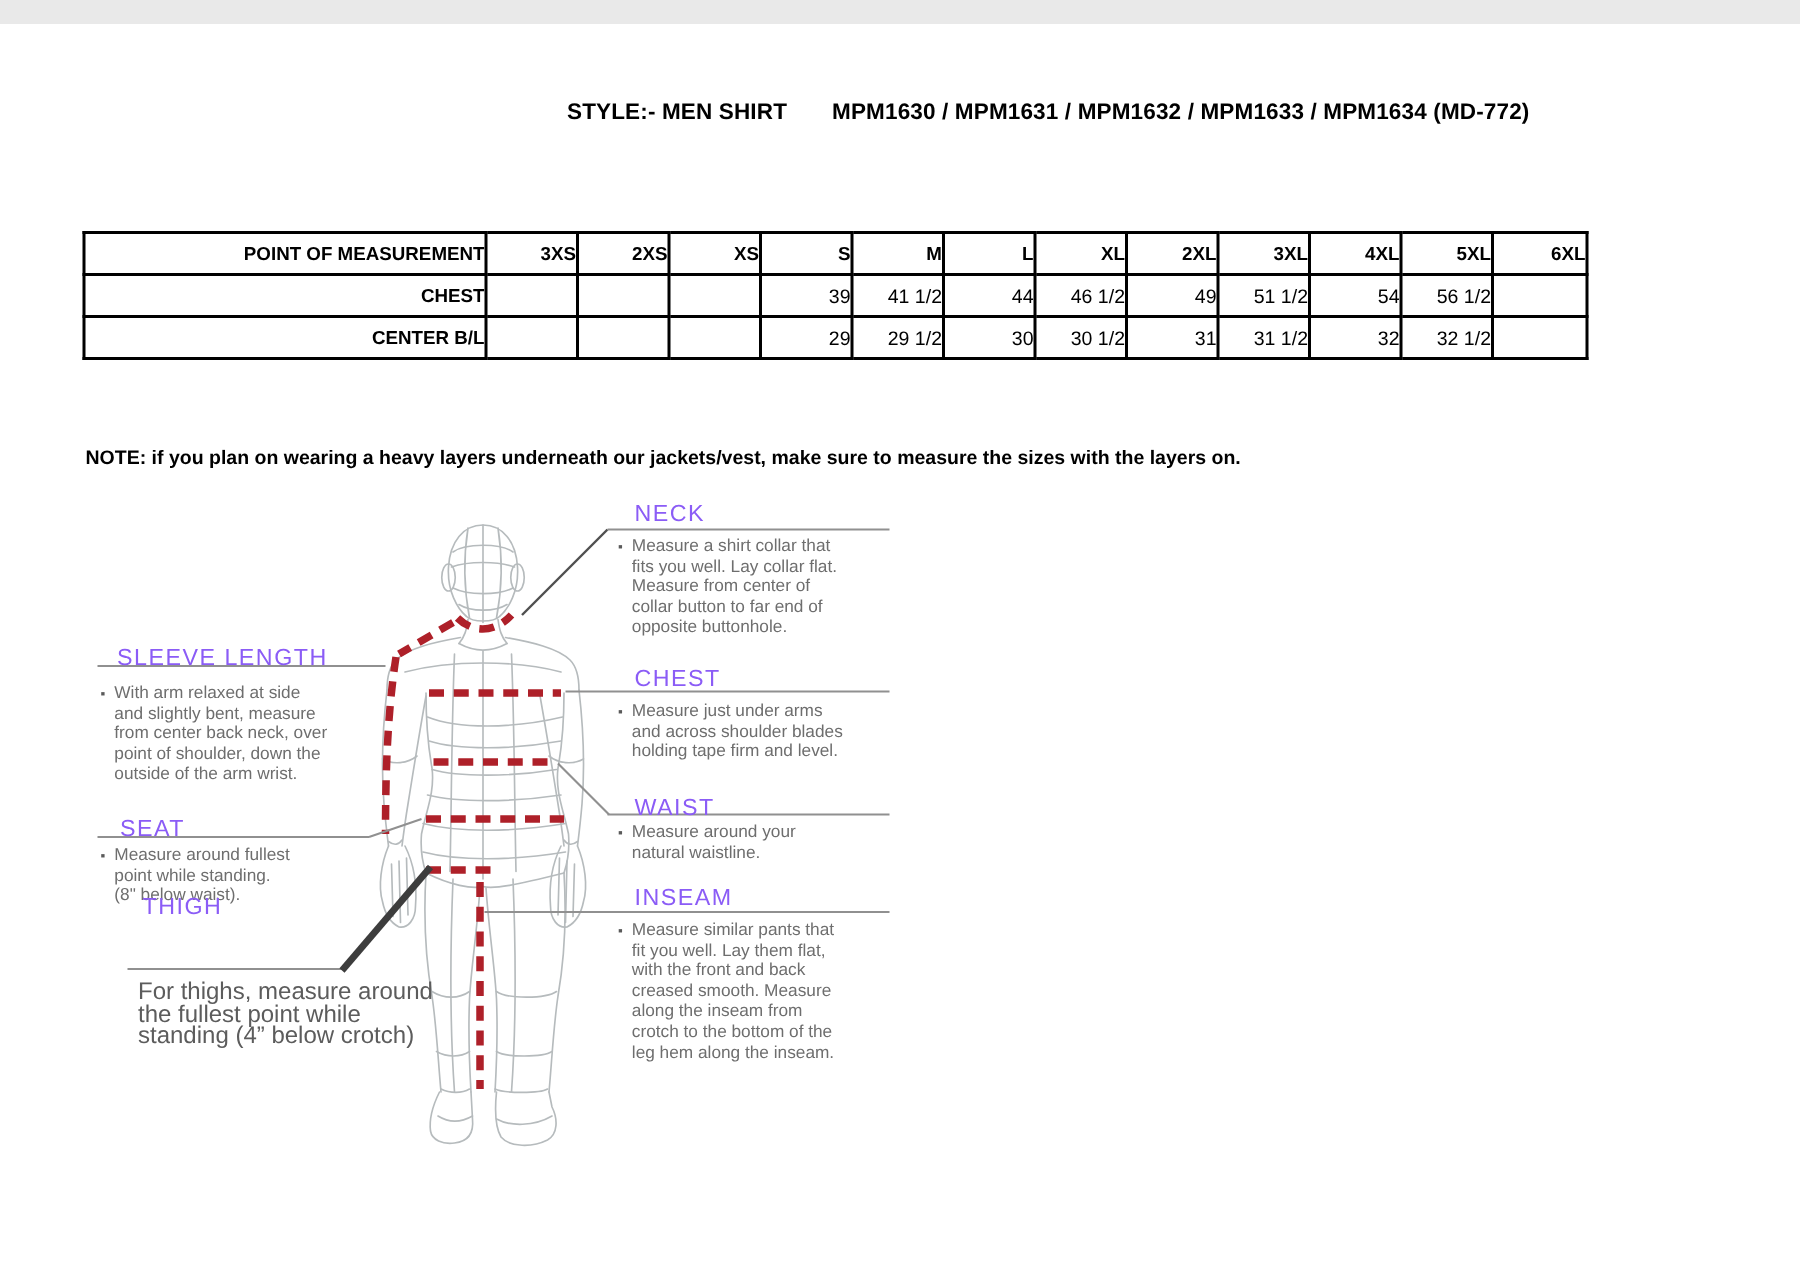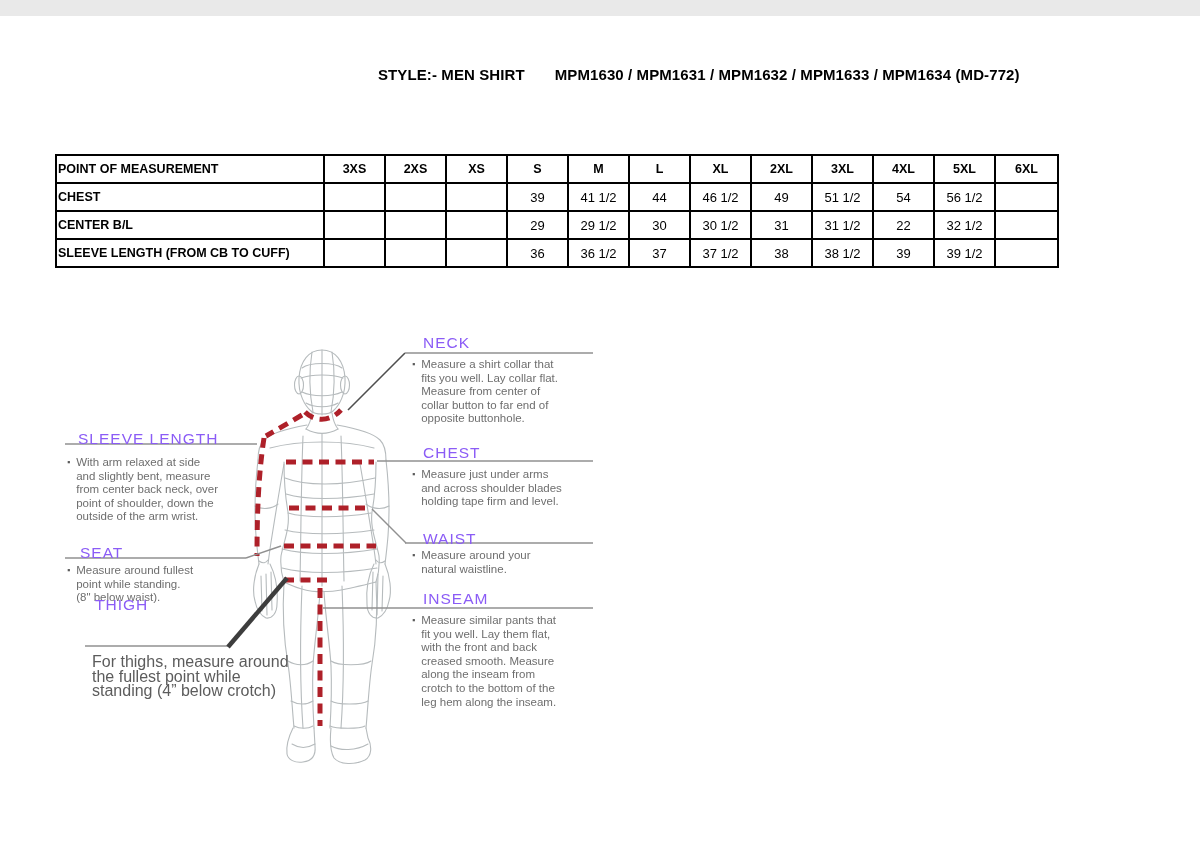--- a/index.html
+++ b/index.html
@@ -14,26 +14,26 @@
     position:absolute; left:378px; top:50px; font-size:15px; font-weight:bold;
     white-space:nowrap; letter-spacing:0.1px;
   }
   .doc-title .gap { display:inline-block; width:30px; }
   
   table.size-table {
     position:absolute; left:55px; top:138px; border-collapse:collapse;
     table-layout:fixed;
   }
   table.size-table th, table.size-table td {
-    border:2px solid #000; height:28px; text-align:center; vertical-align:middle;
+    border:2px solid #000; height:28px; text-align:right; vertical-align:middle;
     font-size:13px; overflow:hidden; white-space:nowrap;
   }
   table.size-table th { font-size:12.5px; font-weight:bold; }
   table.size-table th.pom, table.size-table td.pom {
-    text-align:left; padding-left:1px; font-weight:bold; font-size:12.5px;
+    text-align:right; padding-left:18px; font-weight:bold; font-size:12.5px;
   }
   
   .note-line {
     position:absolute; left:57px; top:281px; font-size:13px; font-weight:bold;
     white-space:nowrap;
   }
   
   .sec-heading {
     position:absolute; font-size:15.5px; color:#8b5cf6; letter-spacing:1px;
     white-space:nowrap; z-index:2;
@@ -112,42 +112,28 @@
       <td class="pom">CENTER B/L</td>
       <td></td>
       <td></td>
       <td></td>
       <td>29</td>
       <td>29 1/2</td>
       <td>30</td>
       <td>30 1/2</td>
       <td>31</td>
       <td>31 1/2</td>
-      <td>22</td>
+      <td>32</td>
       <td>32 1/2</td>
-      <td></td>
-    </tr>
-    <tr>
-      <td class="pom">SLEEVE LENGTH (FROM CB TO CUFF)</td>
-      <td></td>
-      <td></td>
-      <td></td>
-      <td>36</td>
-      <td>36 1/2</td>
-      <td>37</td>
-      <td>37 1/2</td>
-      <td>38</td>
-      <td>38 1/2</td>
-      <td>39</td>
-      <td>39 1/2</td>
       <td></td>
     </tr>
   </tbody>
     </table>
 
+  <div class="note-line">NOTE: if you plan on wearing a heavy layers underneath our jackets/vest, make sure to measure the sizes with the layers on.</div>
 
   <svg class="diagram" width="1200" height="845" viewBox="0 0 1200 845">
 
     <g>
 
       <path class="wf" d="M322,334 C309,334 300,345 299,362 C298,378 305,390 311,395 C315,399 329,399 333,395 C339,390 346,378 345,362 C344,345 335,334 322,334 Z"></path>
       <path class="wf" d="M302,352 C310,346 334,346 342,352"></path>
       <path class="wf" d="M301,362 C312,358 332,358 343,362"></path>
       <path class="wf" d="M302,376 C312,381 332,381 342,376"></path>
       <path class="wf" d="M306,387 C314,392 330,392 338,387"></path>

